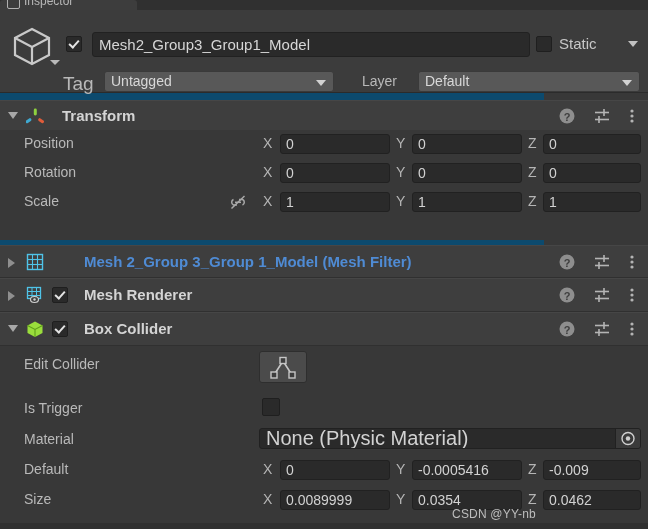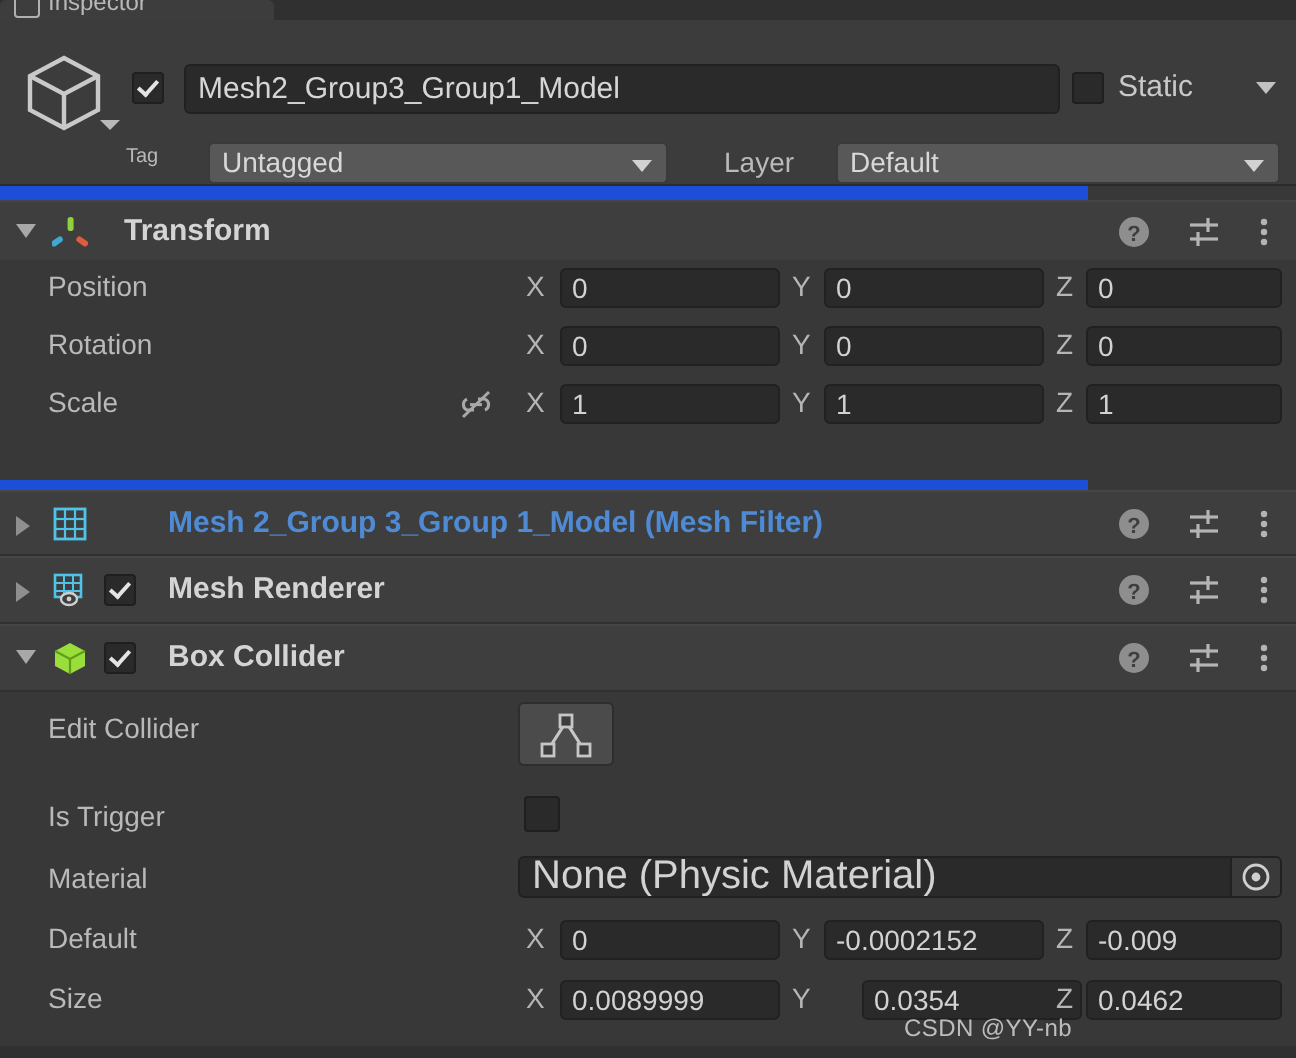--- a/index.html
+++ b/index.html
@@ -13,21 +13,21 @@
     overflow: hidden;
     font-family: "Liberation Sans", sans-serif;
     font-size: 13px;
     color: #c4c4c4;
     -webkit-font-smoothing: antialiased;
   }
   .inspector {
     position: relative;
     width: 544px;
     height: 529px;
-    background: #1d4ed8;
+    background: #0c4a6e;
   }
 
   
   .tabstrip {
     position: absolute;
     top: 0; left: 0;
     width: 648px; height: 10px;
     background: #303030;
   }
   .tab-active {
@@ -119,21 +119,21 @@
     top: 31px; left: 628px;
     width: 0; height: 0;
     border-left: 5px solid transparent;
     border-right: 5px solid transparent;
     border-top: 6px solid #c2c2c2;
   }
 
   .tag-label {
     position: absolute;
     top: 63px; left: 63px;
-    font-size: 10px;
+    font-size: 19px;
     color: #b9b9b9;
   }
   .layer-label {
     position: absolute;
     top: 63px; left: 362px;
     font-size: 14px;
     color: #b9b9b9;
   }
   .popup {
     position: absolute;
@@ -519,28 +519,28 @@
           <circle cx="12" cy="9.5" r="6" fill="none" stroke="#cfcfcf" stroke-width="1.4"></circle>
           <circle cx="12" cy="9.5" r="2.2" fill="#cfcfcf"></circle>
         </svg>
       </span>
     </div>
 
     <div class="row-label" style="top:115px;">Default</div>
     <div class="axis-lbl" style="top:115px; left:263px;">X</div>
     <div class="num" style="top:114px; left:280px; width:110px;">0</div>
     <div class="axis-lbl" style="top:115px; left:396px;">Y</div>
-    <div class="num" style="top:114px; left:412px; width:110px;">-0.0002152</div>
+    <div class="num" style="top:114px; left:412px; width:110px;">-0.0005416</div>
     <div class="axis-lbl" style="top:115px; left:528px;">Z</div>
     <div class="num" style="top:114px; left:543px; width:98px;">-0.009</div>
 
     <div class="row-label" style="top:145px;">Size</div>
     <div class="axis-lbl" style="top:145px; left:263px;">X</div>
     <div class="num" style="top:144px; left:280px; width:110px;">0.0089999</div>
     <div class="axis-lbl" style="top:145px; left:396px;">Y</div>
-    <div class="num" style="top:144px; left:412px; width:110px;margin-left:19px;">0.0354</div>
+    <div class="num" style="top:144px; left:412px; width:110px;">0.0354</div>
     <div class="axis-lbl" style="top:145px; left:528px;">Z</div>
     <div class="num" style="top:144px; left:543px; width:98px;">0.0462</div>
   </div>
 
   <div class="watermark">CSDN @YY-nb</div>
   <div class="bottombar"></div>
 </div>
 
 </body></html>

